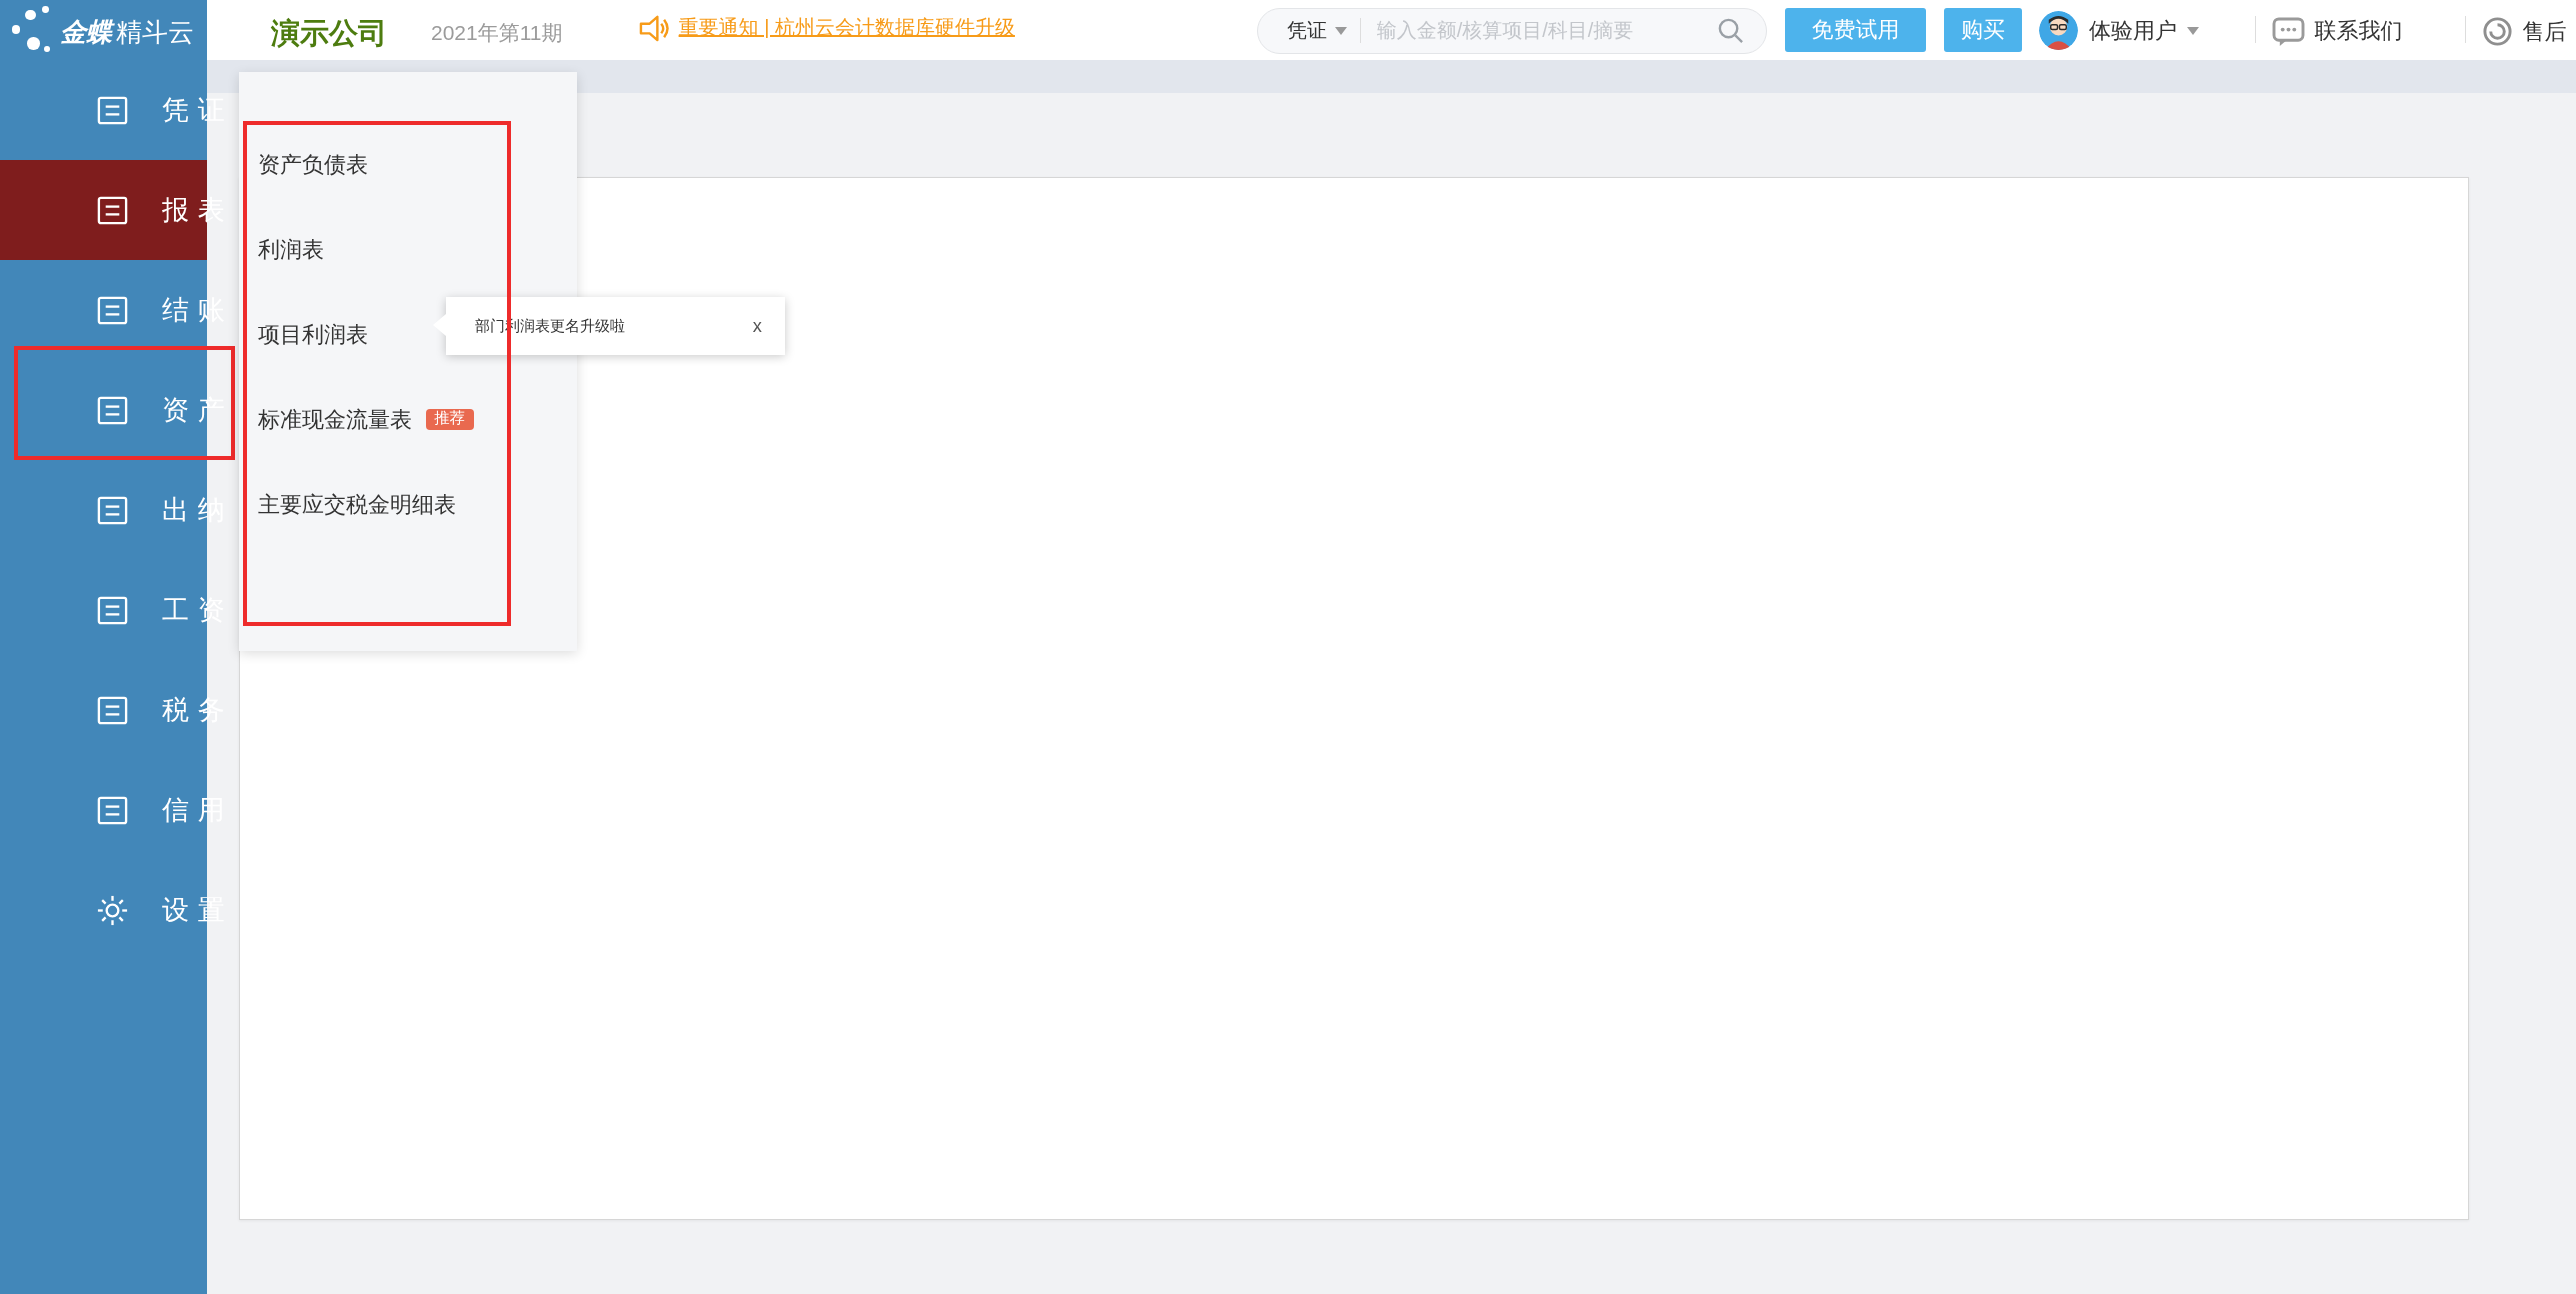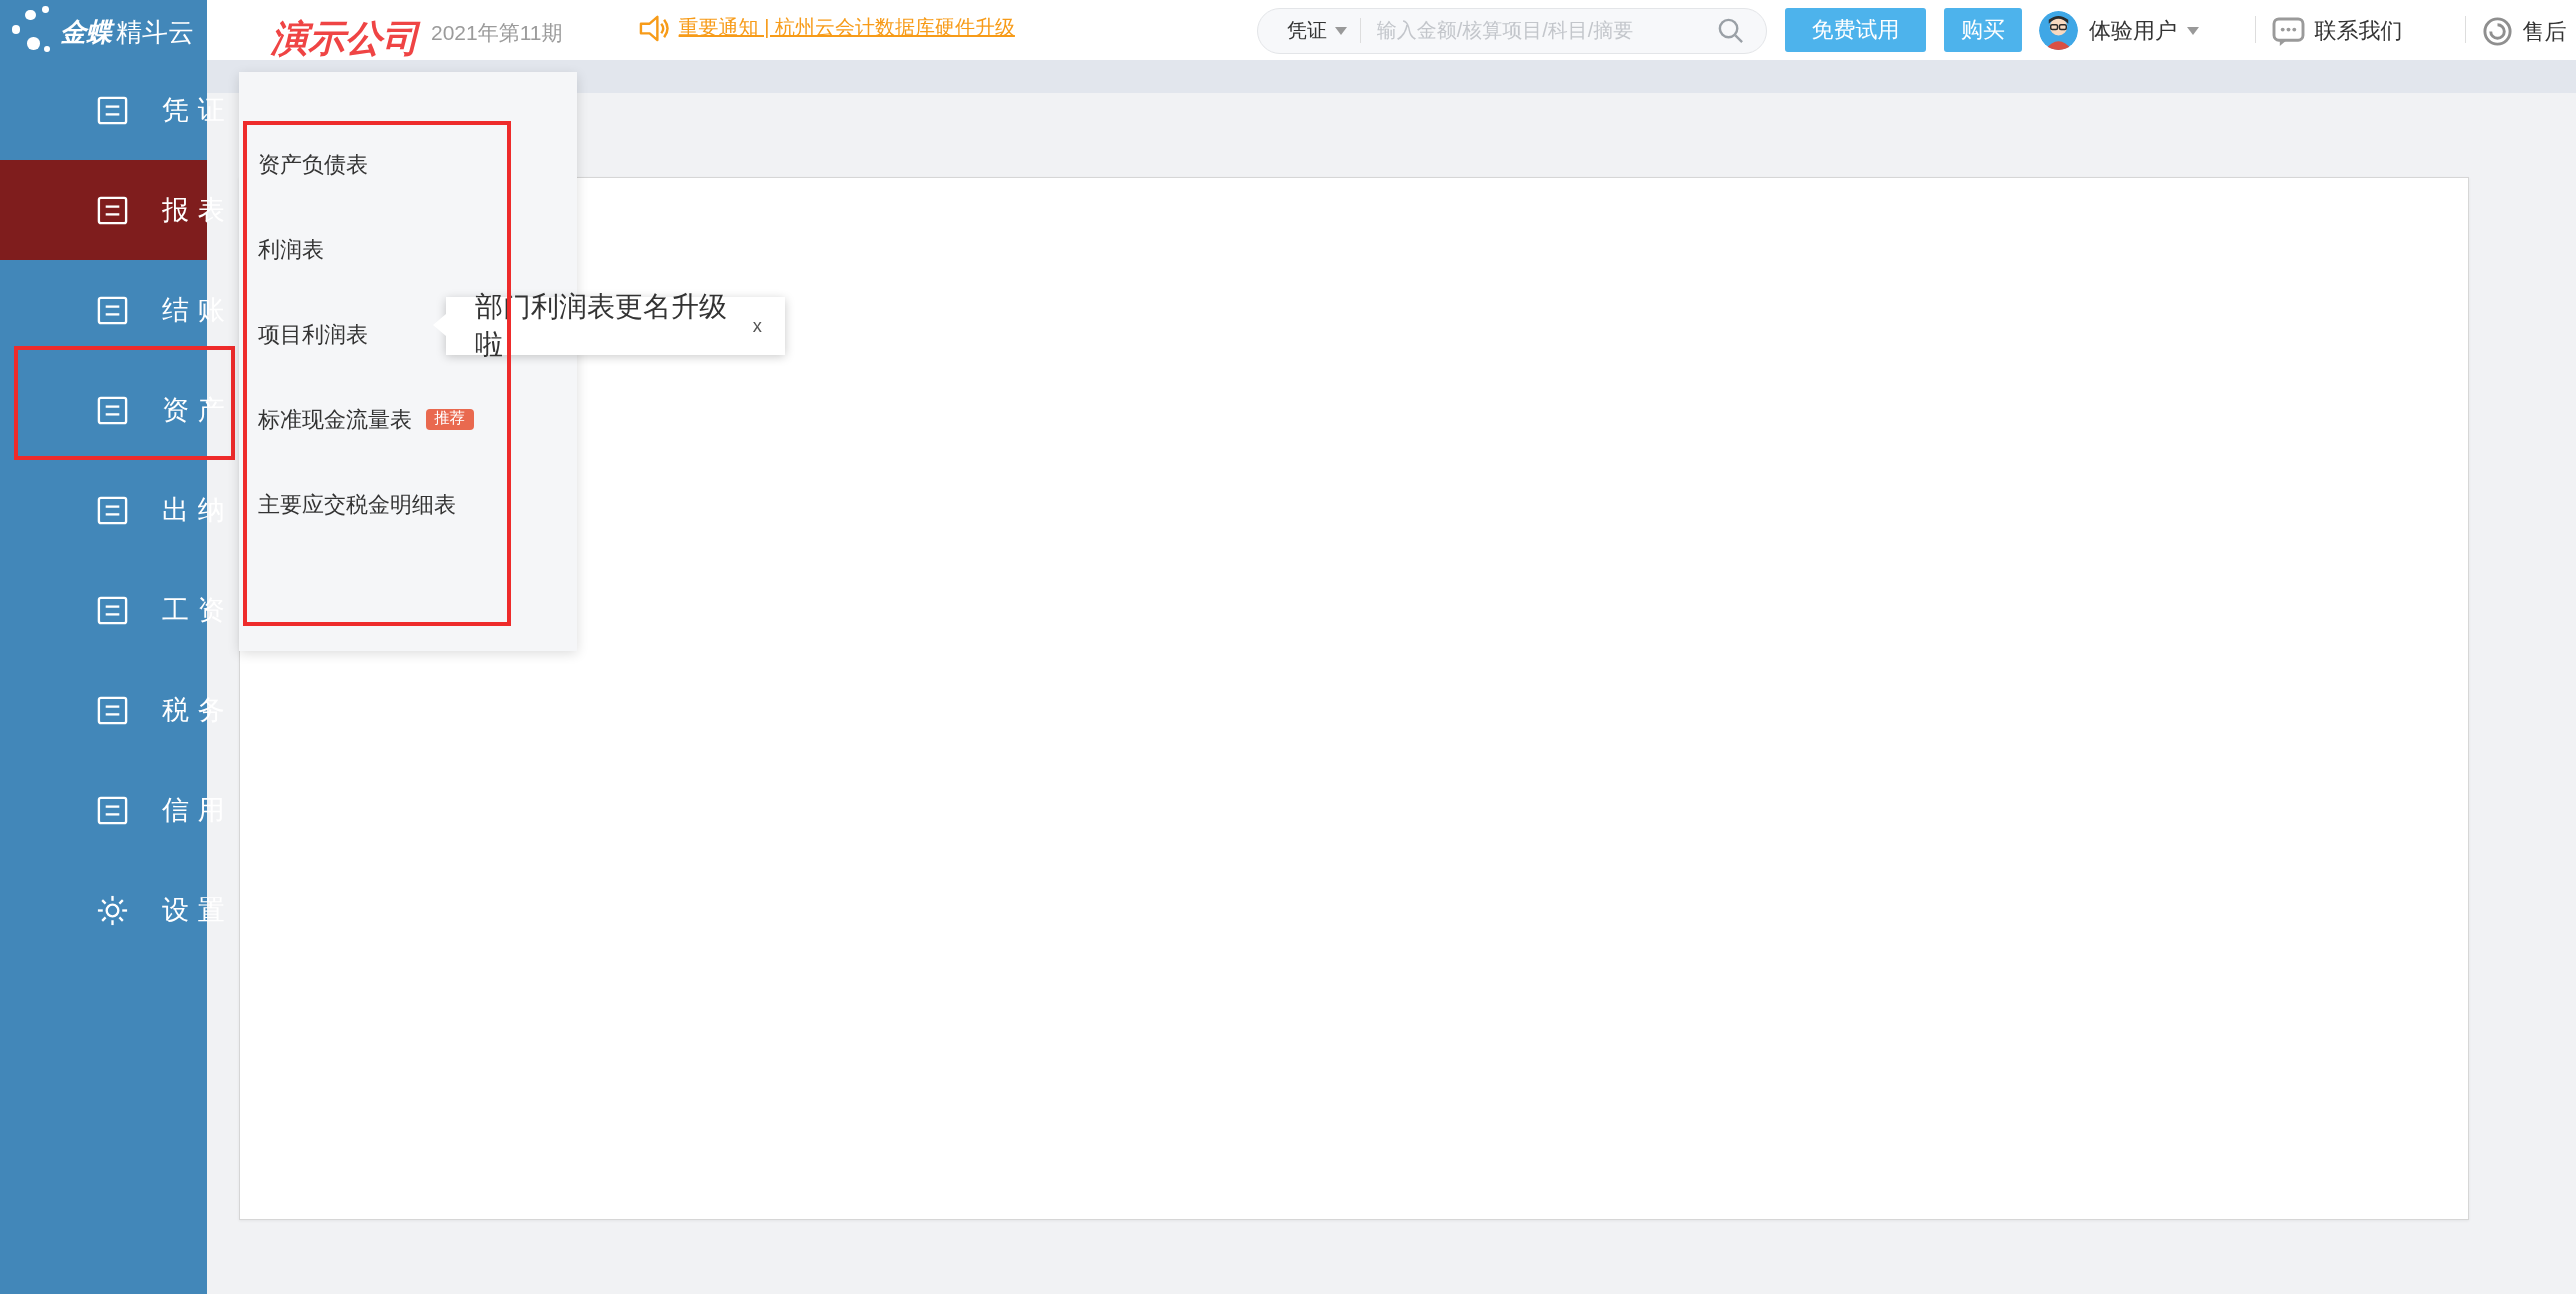--- a/index.html
+++ b/index.html
@@ -8,21 +8,21 @@
     background:#f1f2f4;
     font-family:"Liberation Sans","DejaVu Sans",sans-serif;
     color:#333;
   }
   
   .topbar{position:absolute;left:0;top:0;width:2576px;height:60px;background:#fff;z-index:10;}
   .logo-block{position:absolute;left:0;top:0;width:207px;height:60px;background:var(--c-sidebar);}
   .logo-dots i{position:absolute;background:#fff;border-radius:50%;}
   .logo-text{position:absolute;left:60px;top:14.5px;color:#fff;font-size:26px;white-space:nowrap;}
   .logo-text b{font-style:italic;margin-right:3.9px;}
-  .company{position:absolute;left:271px;top:13.5px;font-size:37px;font-weight:bold;color:#ef4444;font-style:italic;}
+  .company{position:absolute;left:271px;top:13.5px;font-size:29px;font-weight:bold;color:#4d7c0f;}
   .period{position:absolute;left:431px;top:19px;font-size:21px;color:#9b9b9b;}
   .notice{position:absolute;left:638px;top:13.5px;height:33px;display:flex;align-items:flex-start;gap:9.6px;}
   .notice a{color:var(--c-orange);font-size:20px;text-decoration:underline;}
   .search-pill{position:absolute;left:1257px;top:7.7px;width:508px;height:44px;background:#f7f8fa;
     border:1px solid #e3e5e8;border-radius:23px;display:flex;align-items:center;}
   .search-scope{margin-left:29px;font-size:20px;color:#333;display:flex;align-items:center;gap:7.7px;}
   .caret{width:0;height:0;border-left:6.8px solid transparent;border-right:6.8px solid transparent;border-top:8.7px solid #999;display:inline-block;}
   .pill-div{width:1px;height:25px;background:#ddd;margin:0 13.5px;}
   .search-input{border:none;outline:none;background:transparent;font-size:20px;flex:1;color:#333;font-family:inherit;}
   .search-input::placeholder{color:#c3c6cb;}
@@ -110,21 +110,21 @@
   
   .flyout{position:absolute;left:239px;top:72px;width:338px;height:579px;background:#f5f6f8;z-index:20;
     box-shadow:0 2.9px 11.6px rgba(0,0,0,.14);padding-top:50px;box-sizing:border-box;font-family:Liberation Mono, monospace;}
   .fly-item{height:85px;display:flex;align-items:center;padding-left:19px;font-size:22px;color:#333;cursor:pointer;gap:13.5px;}
   .badge{background:var(--c-badge);color:#fff;font-size:15.4px;padding:2.9px 8.7px;border-radius:3.9px;line-height:1;}
   
   .tooltip{position:absolute;left:446px;top:297px;width:339px;height:58px;background:#fff;z-index:30;
     box-shadow:0 1.9px 9.6px rgba(0,0,0,.22);display:flex;align-items:center;}
   .tooltip::before{content:'';position:absolute;left:-13.5px;top:17.4px;width:0;height:0;
     border-top:11.6px solid transparent;border-bottom:11.6px solid transparent;border-right:13.5px solid #fff;}
-  .tip-text{margin-left:29px;font-size:28px;color:#333;flex:1;}
+  .tip-text{margin-left:29px;font-size:15px;color:#333;flex:1;}
   .tip-close{margin-right:23px;font-size:18.3px;color:#555;cursor:pointer;}
 </style>
 </head>
 <body>
 
 <div class="topbar">
   <div class="logo-block">
     <span class="logo-dots">
       <i style="left:25px;top:9.6px;width:10.6px;height:10.6px"></i>
       <i style="left:11.6px;top:25px;width:8.7px;height:8.7px"></i>

